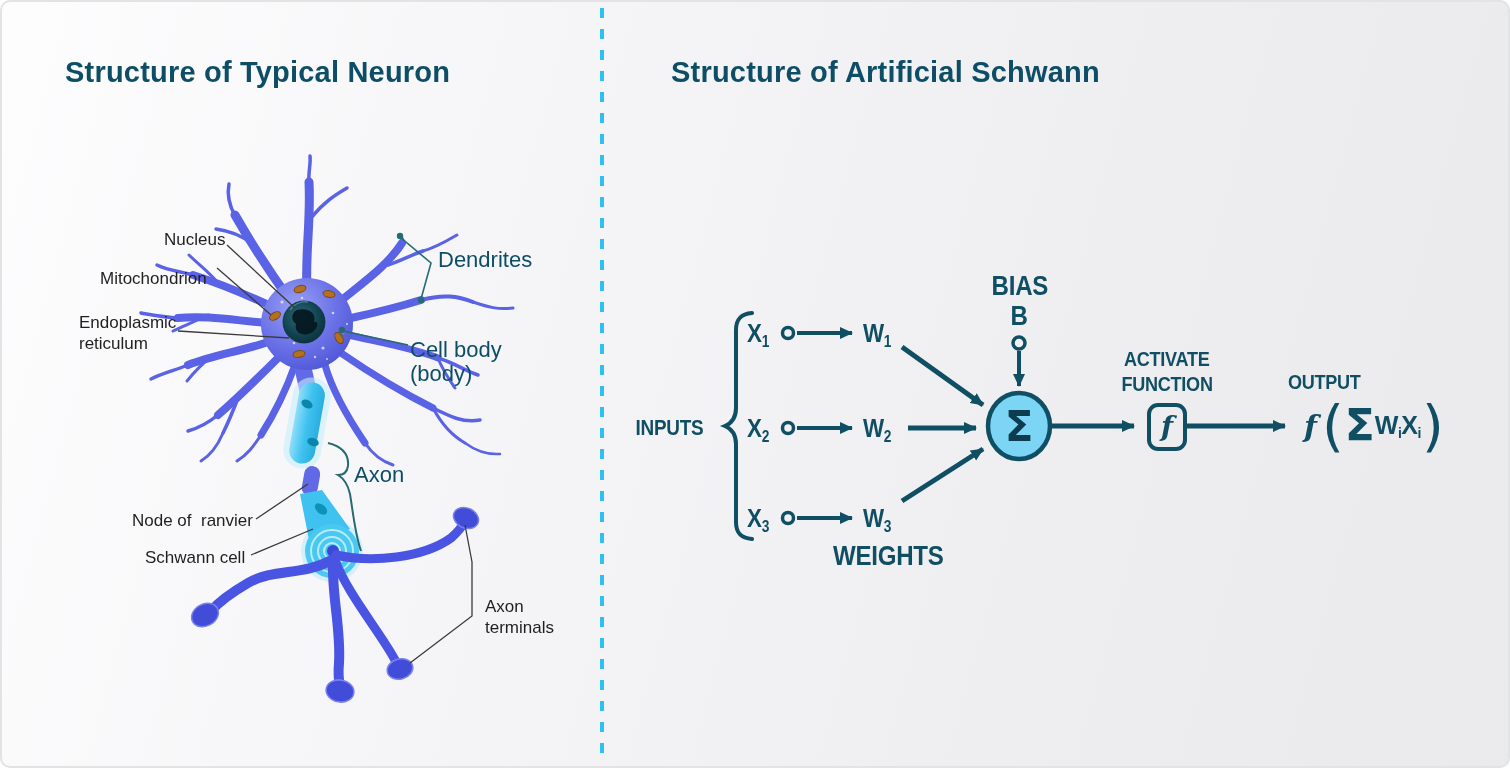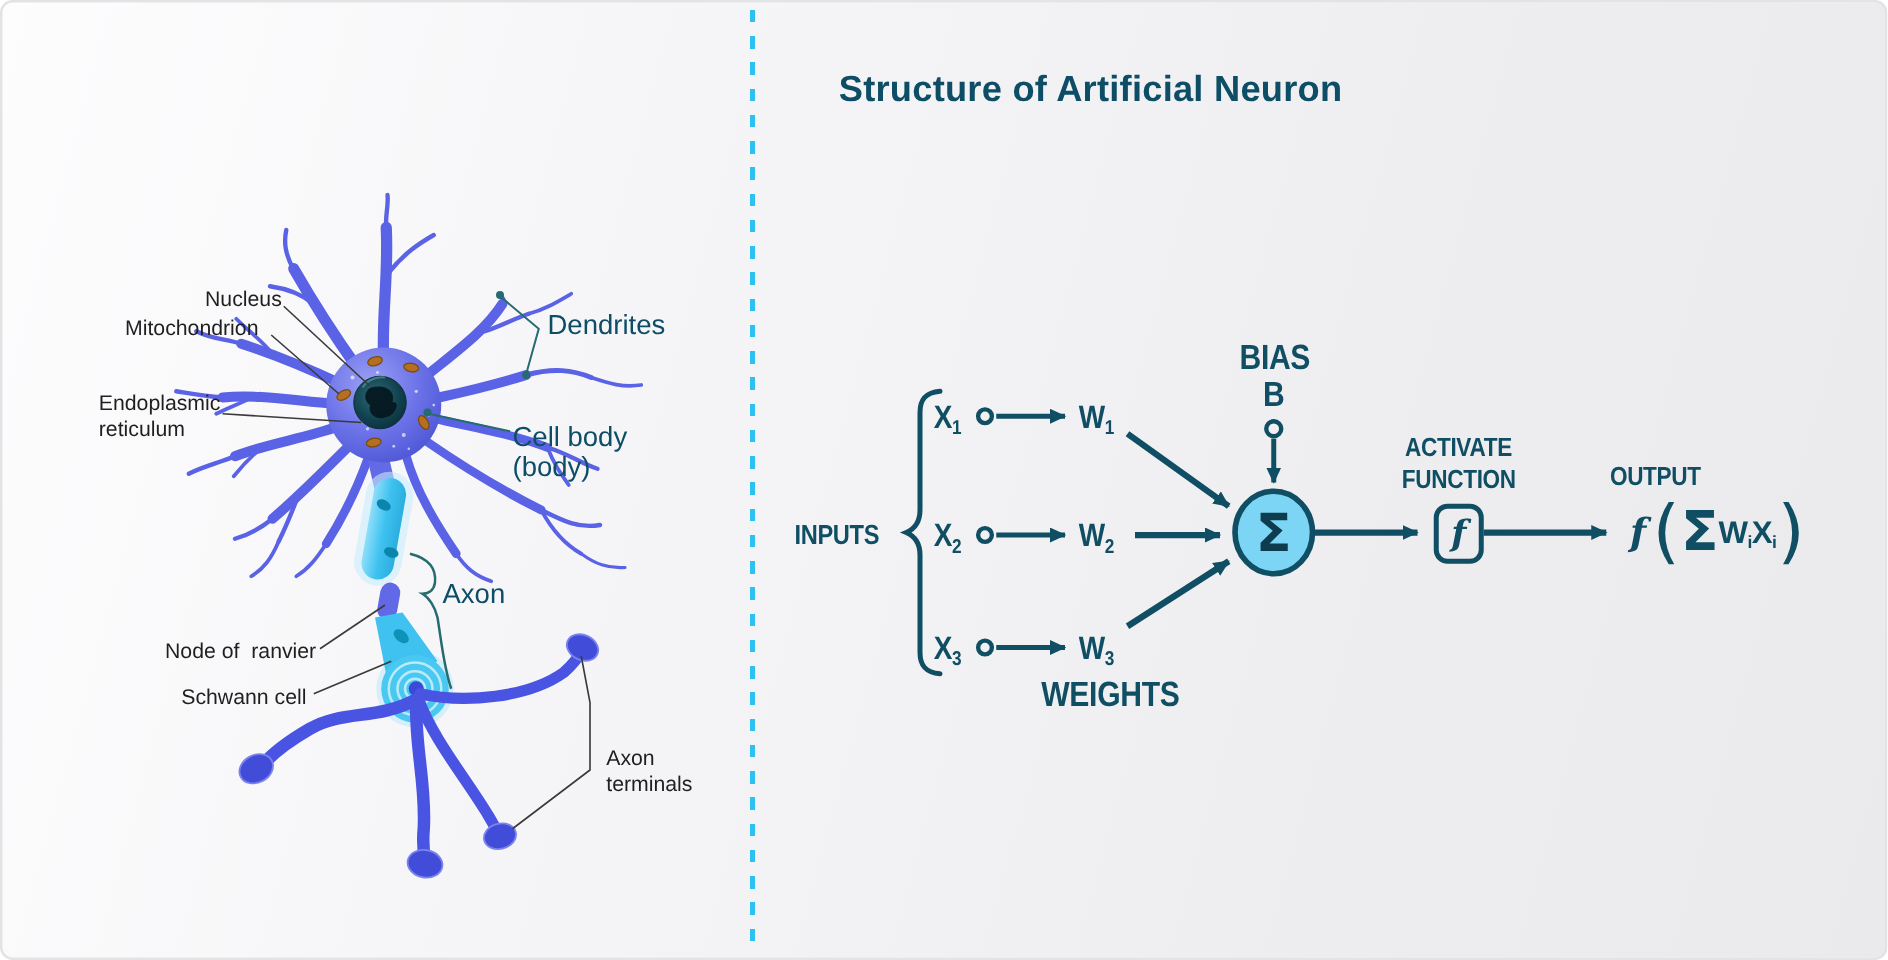--- a/index.html
+++ b/index.html
@@ -221,41 +221,42 @@
       <rect x="1147" y="403" width="36" height="44" rx="9" fill="none" stroke="#0f4e63" stroke-width="4"></rect>
     </g>
 
     <g stroke="#0f4e63" stroke-width="5" fill="none">
       <line x1="1185" y1="424" x2="1283" y2="424" marker-end="url(#ah)"></line>
     </g>
   </svg>
 
   <div class="divider"></div>
 
+  <div class="abs title" style="left:63px;top:54px">Structure of Typical Neuron</div>
 
   <div class="abs lbl" style="left:162px;top:227px">Nucleus</div>
-  <div class="abs lbl" style="left:98px;top:250px">Mitochondrion</div>
+  <div class="abs lbl" style="left:98px;top:266px">Mitochondrion</div>
   <div class="abs lbl" style="left:77px;top:310px">
     <div>Endoplasmic</div>
     <div>reticulum</div>
   </div>
   <div class="abs tlbl" style="left:436px;top:246px">Dendrites</div>
   <div class="abs tlbl" style="left:408px;top:336px">
     <div>Cell body</div>
     <div>(body)</div>
   </div>
   <div class="abs tlbl" style="left:352px;top:461px">Axon</div>
   <div class="abs lbl pre" style="left:130px;top:508px">Node of  ranvier</div>
   <div class="abs lbl" style="left:143px;top:545px">Schwann cell</div>
   <div class="abs lbl" style="left:483px;top:594px">
     <div>Axon</div>
     <div>terminals</div>
   </div>
 
-  <div class="abs title" style="left:669px;top:54px">Structure of Artificial Neuron</div>
+  <div class="abs title" style="left:669px;top:54px">Structure of Artificial Schwann</div>
 
   <div class="abs dlbl ctr" style="left:612px;top:413px;width:110px;font-size:22px">
     <span class="sx-c">INPUTS</span>
   </div>
 
   <div class="abs dlbl xw sx-l" style="left:745px;top:316px">
     <span>X</span><sub>1</sub>
   </div>
   <div class="abs dlbl xw sx-l" style="left:745px;top:411px">
     <span>X</span><sub>2</sub>

